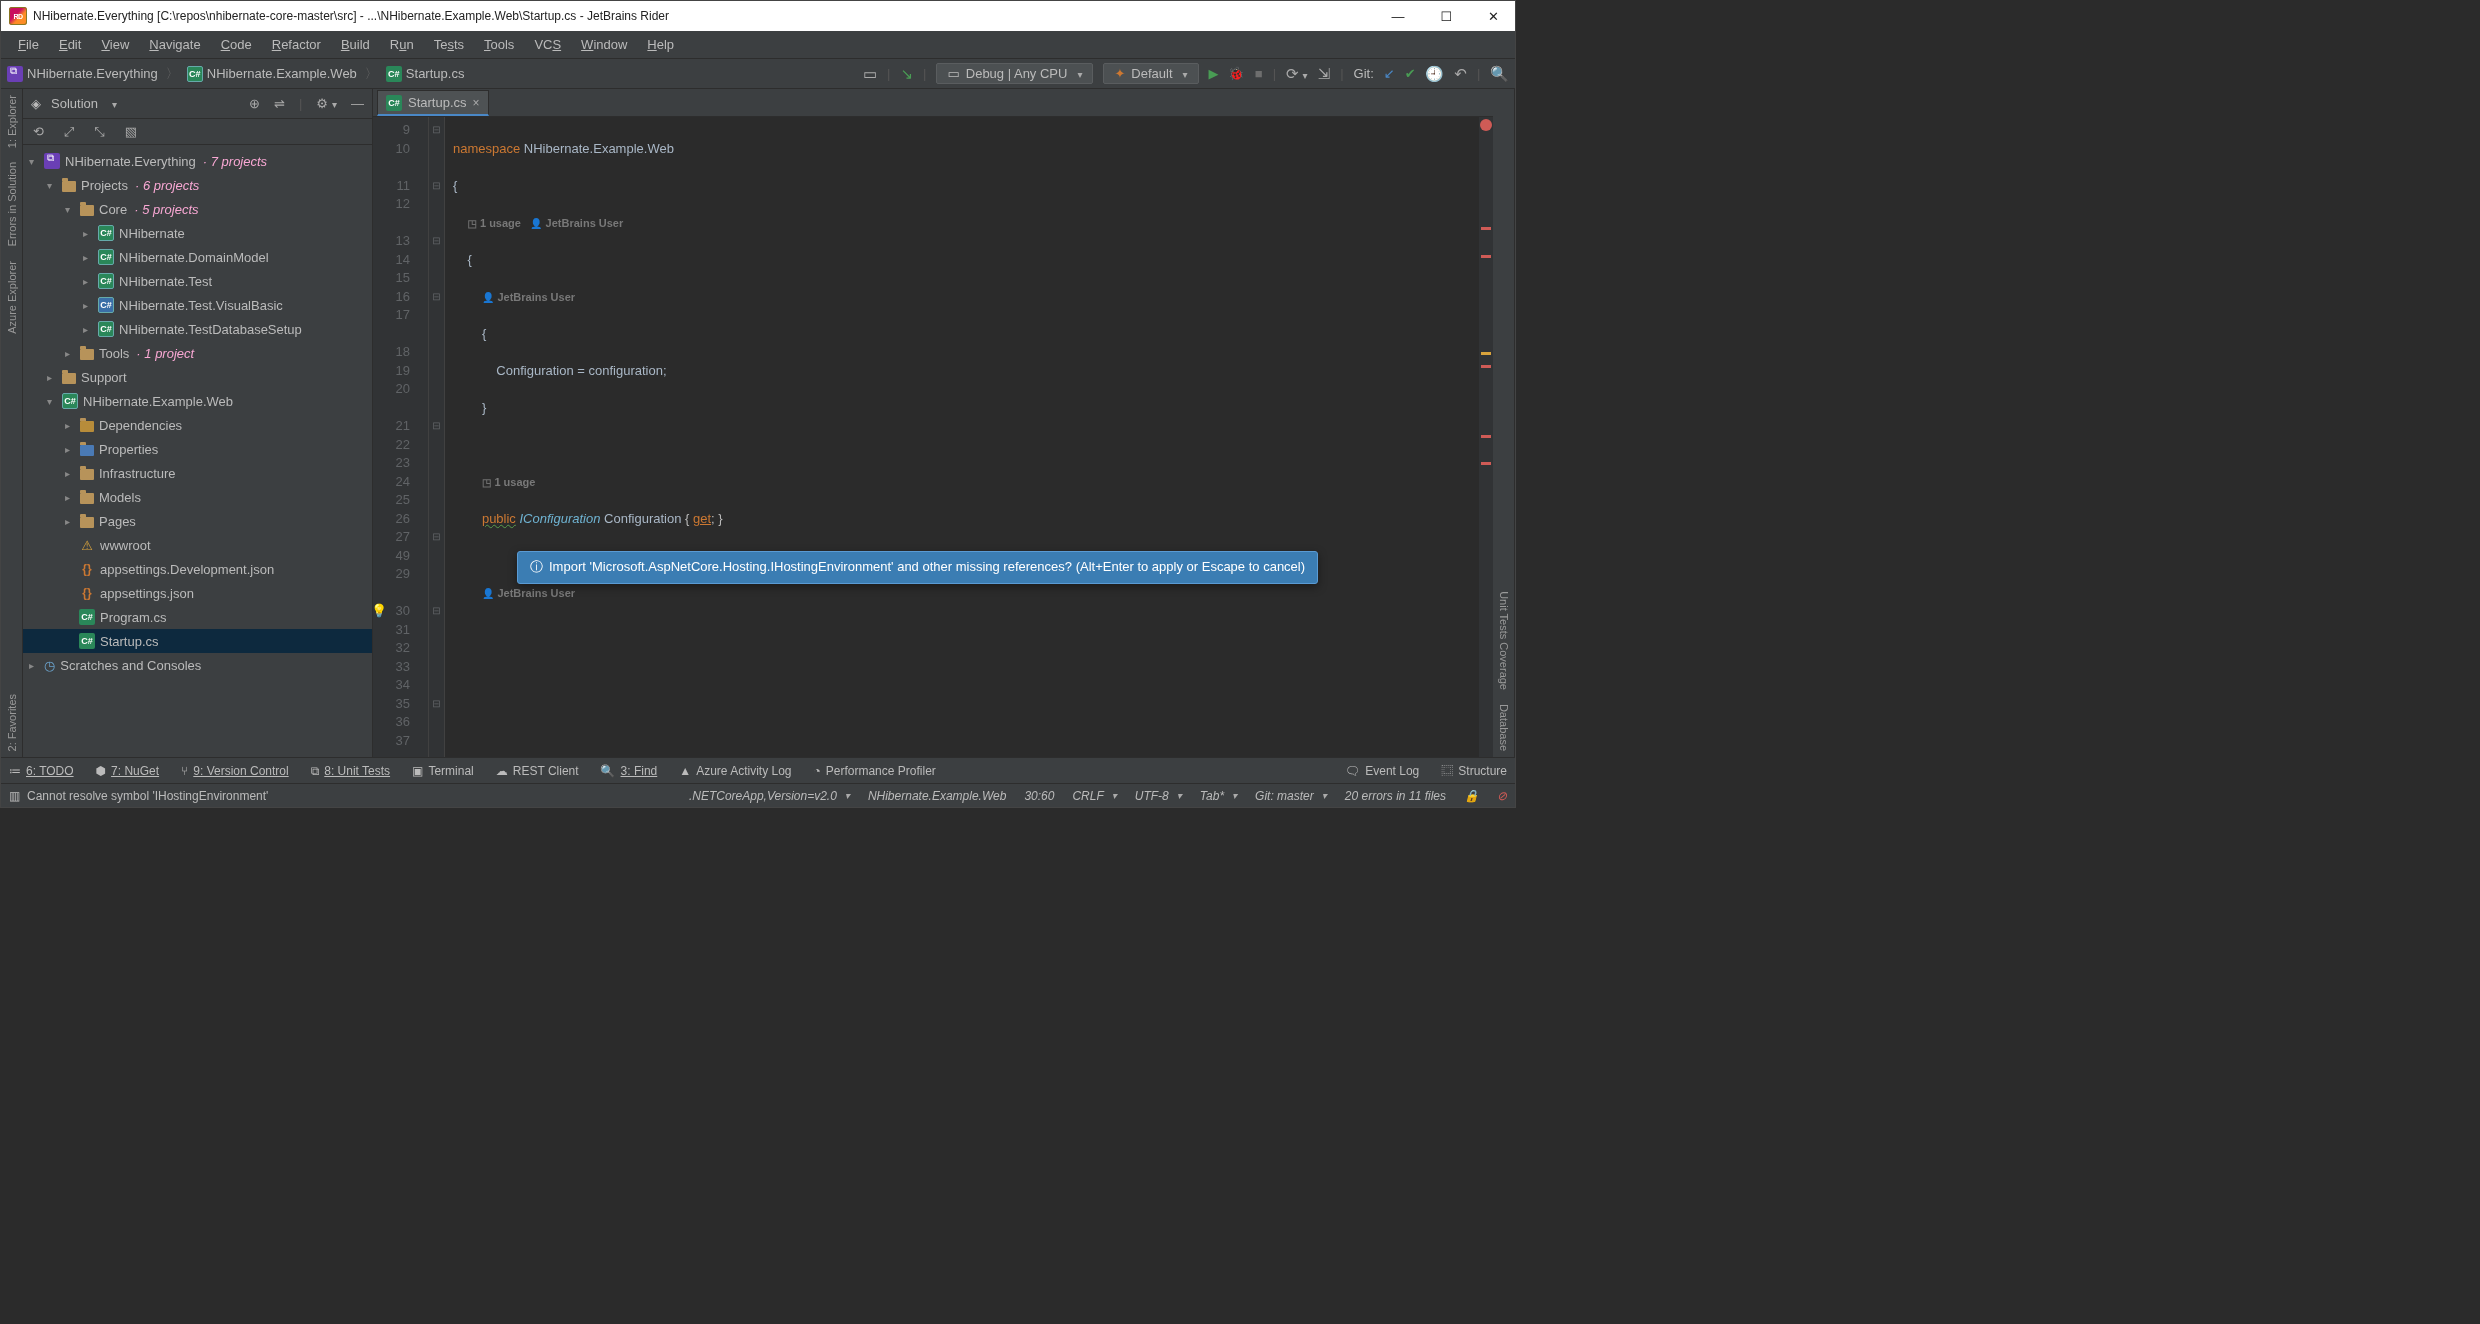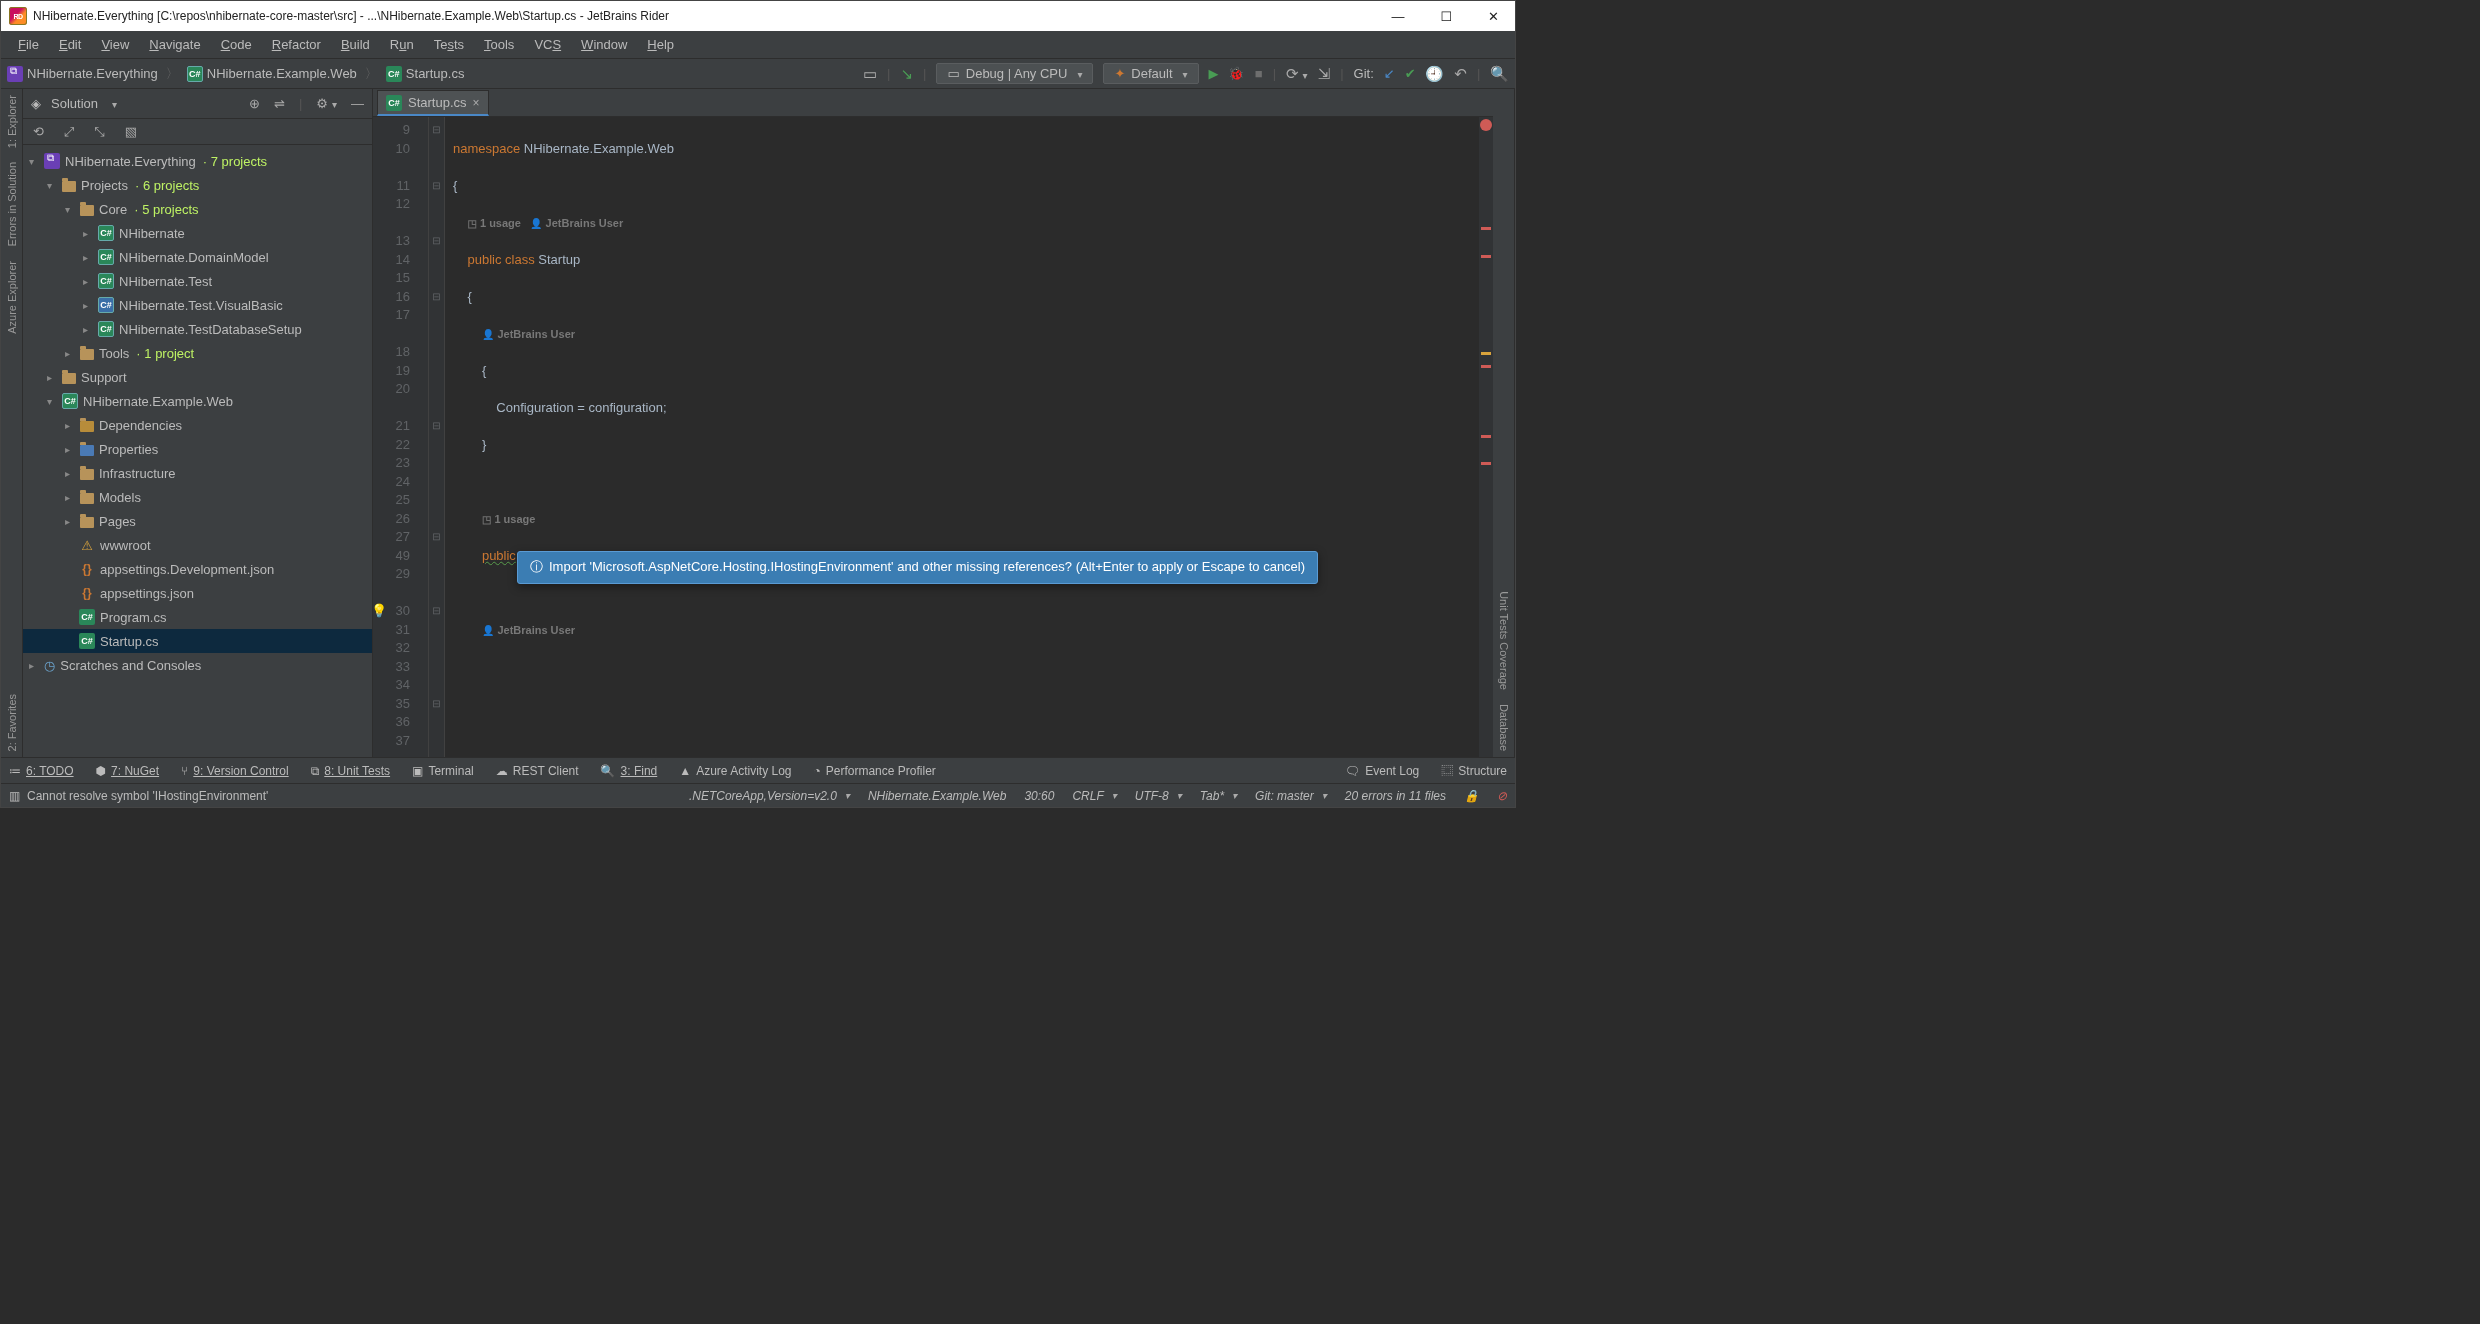--- a/index.html
+++ b/index.html
@@ -32,21 +32,21 @@
 .right-gutter { writing-mode: vertical-rl; border-right: none; border-left: 1px solid #2d2d2d; transform: rotate(180deg); }
 .left-gutter span, .right-gutter span { transform: rotate(180deg); cursor: default; display:flex; align-items:center; gap:4px;}
 .explorer { width: 350px; background: #3c3f41; border-right: 1px solid #2d2d2d; display: flex; flex-direction: column; }
 .explorer .hdr { height: 30px; display: flex; align-items: center; padding: 0 8px; border-bottom: 1px solid #2d2d2d; gap: 10px; }
 .explorer .hdr .right { margin-left: auto; display: flex; gap: 14px; color: #aaa; font-size: 13px; }
 .explorer .tools { height: 26px; display: flex; align-items: center; padding: 0 10px; gap: 20px; color: #aaa; border-bottom: 1px solid #2d2d2d; }
 .tree { flex: 1; overflow: auto; padding: 4px 0; }
 .tree .row { display: flex; align-items: center; height: 24px; padding-left: var(--ind, 10px); gap: 5px; white-space: nowrap; }
 .tree .row.sel { background: #0d293e; }
 .tree .tw { width: 10px; color: #888; font-size: 10px; }
-.tree .grey { color: #bef264; margin-left: 2px; }
+.tree .grey { color: #f9a8d4; font-style: italic; margin-left: 2px; }
 .editor-wrap { flex: 1; display: flex; flex-direction: column; background: #2b2b2b; min-width: 0; }
 .tabs { height: 28px; background: #3c3f41; display: flex; align-items: flex-end; padding-left: 4px; border-bottom: 1px solid #2d2d2d; }
 .tab { background: #515658; padding: 4px 8px; display: flex; align-items: center; gap: 6px; border: 1px solid #2d2d2d; border-bottom: none; height: 26px; }
 .tab.active { background: #4e5254; border-bottom: 2px solid #4a88c7; }
 .tab .x { color: #aaa; font-size: 12px; }
 .code-area { flex: 1; display: flex; overflow: hidden; font-family: 'JetBrains Mono', Consolas, monospace; font-size: 13px; line-height: 18.5px; position: relative; }
 .gutter { background: #313335; color: #606366; text-align: right; padding: 4px 18px 0 8px; user-select: none; border-right: 1px solid #414141; width:56px;}
 .fold-gutter { background: #313335; width: 16px; padding-top: 4px; color: #606366; text-align: center; border-right: 1px solid #414141; }
 .fold-gutter div { height: 18.5px; font-size: 10px; }
 .code { flex: 1; padding: 4px 0 0 8px; position: relative; background: #2b2b2b; white-space: pre; overflow-x:hidden;}
@@ -379,21 +379,20 @@
           <div></div>
           <div></div>
           <div>⊟</div>
           <div></div>
           <div></div>
       </div>
       <div class="code">
 <div class="ln"><span class="kw">namespace</span> <span class="nm">NHibernate.Example.Web</span></div>
 <div class="ln"><span class="nm">{</span></div>
 <div class="ln">    <span class="hint"><span class="hint-ic">◳</span> 1 usage   <span class="hint-ic">👤</span> JetBrains User</span></div>
-<div class="ln">    <span class="kw">public</span> <span class="kw">class</span> <span class="nm">Startup</span></div>
 <div class="ln">    <span class="nm">{</span></div>
 <div class="ln">        <span class="hint"><span class="hint-ic">👤</span> JetBrains User</span></div>
 <div class="ln">        <span class="nm">{</span></div>
 <div class="ln">            <span class="nm">Configuration = configuration;</span></div>
 <div class="ln">        <span class="nm">}</span></div>
 <div class="ln"></div>
 <div class="ln">        <span class="hint"><span class="hint-ic">◳</span> 1 usage</span></div>
 <div class="ln">        <span class="kw wavy-under">public</span> <span class="ty">IConfiguration</span> <span class="nm">Configuration</span> { <span class="kw" style="text-decoration:underline">get</span>; }</div>
 <div class="ln"></div>
 <div class="ln">        <span class="hint"><span class="hint-ic">👤</span> JetBrains User</span></div>

